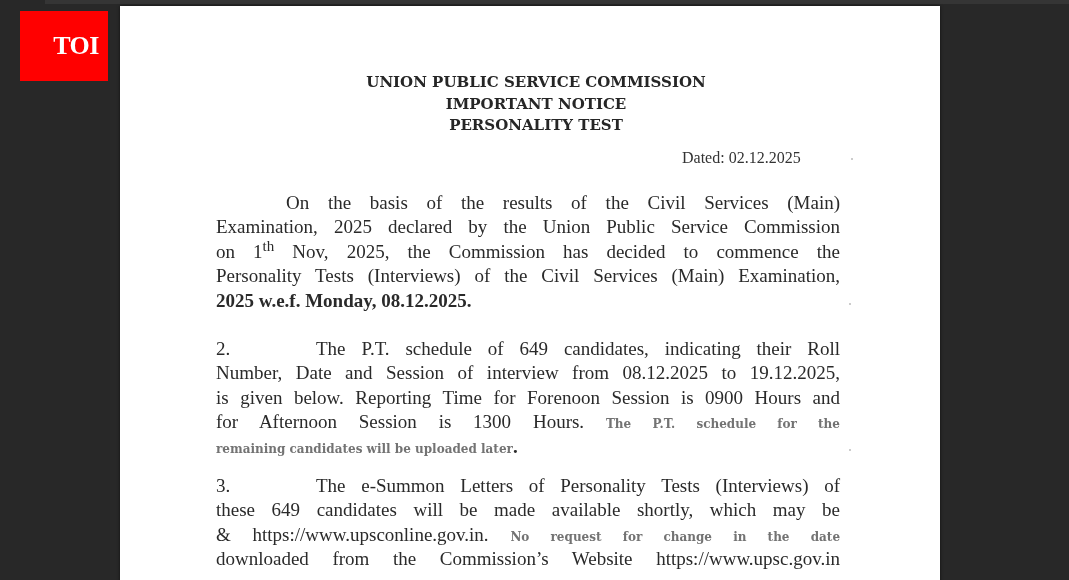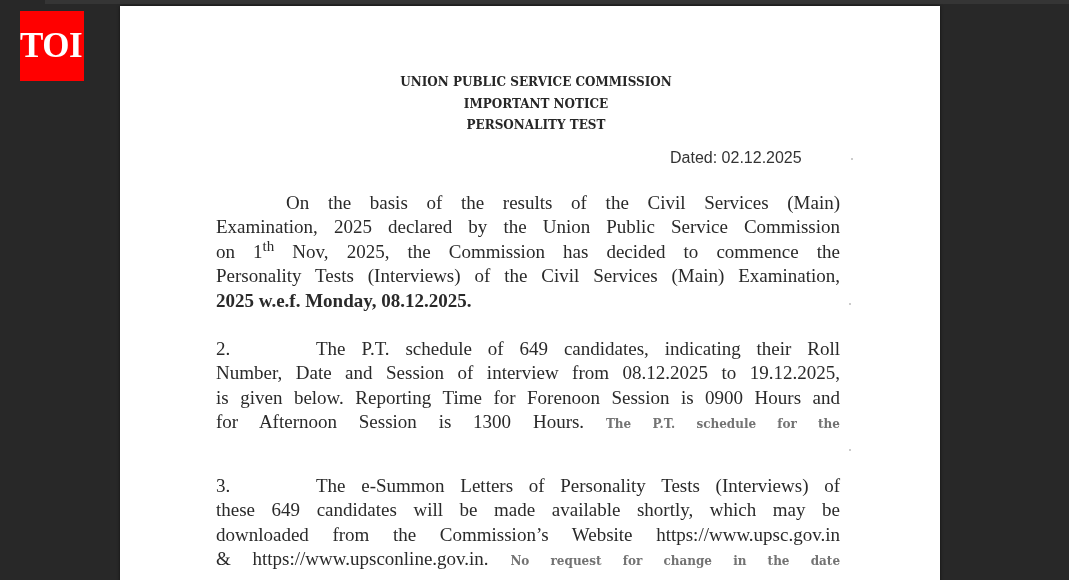--- a/index.html
+++ b/index.html
@@ -23,50 +23,52 @@
       background: #353535;
     }
     .toi-logo {
       position: absolute;
       left: 20px; top: 11px;
       width: 64px; height: 70px;
       background: #ff0000;
       color: #ffffff;
       font-family: "Liberation Serif", "DejaVu Serif", serif;
       font-weight: bold;
-      font-size: 35px;
+      font-size: 26px;
       display: flex;
       align-items: center;
+      justify-content: center;
       letter-spacing: -0.5px;
+      padding-left: 24px;
     }
     .page {
       position: absolute;
       left: 120px; top: 6px;
       width: 820px; height: 600px;
       background: #ffffff;
       box-shadow: 0 0 3px rgba(0,0,0,0.6);
     }
     .heading {
       position: absolute;
       left: 0; top: 66px;
       width: 712px;
       text-align: center;
       font-family: "DejaVu Serif", "Liberation Serif", serif;
       font-weight: bold;
-      font-size: 12px;
+      font-size: 15px;
       line-height: 21.5px;
       color: #262626;
       padding-left: 120px;
       box-sizing: border-box;
     }
     .heading div { white-space: nowrap; }
     .dated {
       position: absolute;
-      left: 550px; top: 143px;
-      font-family: Liberation Sans, sans-serif;
+      left: 562px; top: 143px;
+      font-family: Liberation Serif, serif;
       font-size: 16px;
       color: #333;
     }
     .para {
       position: absolute;
       left: 96px;
       width: 624px;
       font-family: "Liberation Serif", "DejaVu Serif", serif;
       font-size: 19px;
       line-height: 24.4px;
@@ -117,26 +119,27 @@
       <span class="line"><span>on 1</span><sup>th</sup><span> Nov, 2025, the Commission has decided to commence the</span></span>
       <span class="line">Personality Tests (Interviews) of the Civil Services (Main) Examination,</span>
       <span class="line last">2025 w.e.f. Monday, 08.12.2025.</span>
     </div>
 
     <div class="para" style="top:331px;">
       <span class="line"><span class="numtab">2.</span><span>The P.T. schedule of 649 candidates, indicating their Roll</span></span>
       <span class="line">Number, Date and Session of interview from 08.12.2025 to 19.12.2025,</span>
       <span class="line">is given below. Reporting Time for Forenoon Session is 0900 Hours and</span>
       <span class="line"><span>for Afternoon Session is 1300 Hours.</span> <b>The P.T. schedule for the</b></span>
+      <span class="line last"><b>remaining candidates will be uploaded later</b><span>.</span></span>
     </div>
 
     <div class="para" style="top:468px;">
       <span class="line"><span class="numtab">3.</span><span>The e-Summon Letters of Personality Tests (Interviews) of</span></span>
       <span class="line">these 649 candidates will be made available shortly, which may be</span>
+      <span class="line"><span>&amp; https://www.upsconline.gov.in.</span> <b>No request for change in the date</b></span>
       <span class="line">downloaded from the Commission’s Website https://www.upsc.gov.in</span>
-      <span class="line"><span>&amp; https://www.upsconline.gov.in.</span> <b>No request for change in the date</b></span>
     </div>
 
     <div class="speck" style="left:731px; top:152px;"></div>
     <div class="speck" style="left:729px; top:297px;"></div>
     <div class="speck" style="left:729px; top:443px;"></div>
   </div>
 </div>
 
 </body></html>

